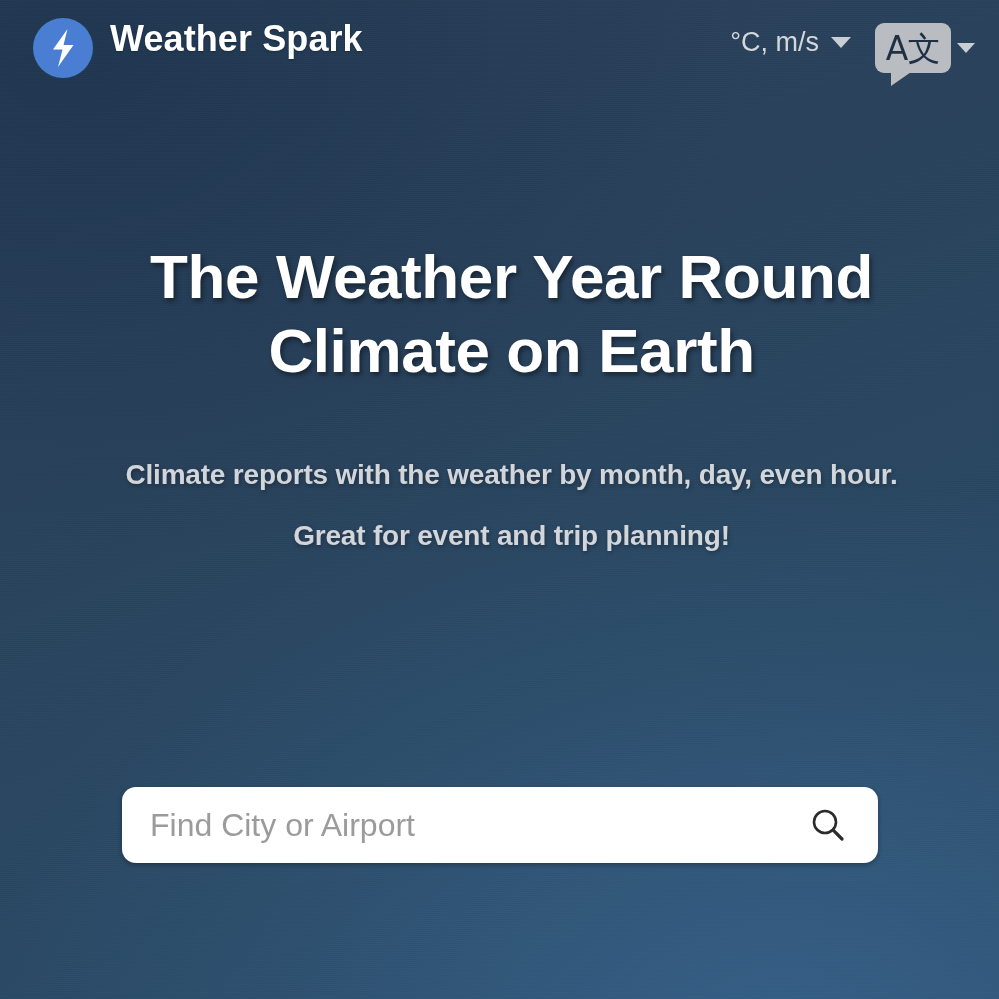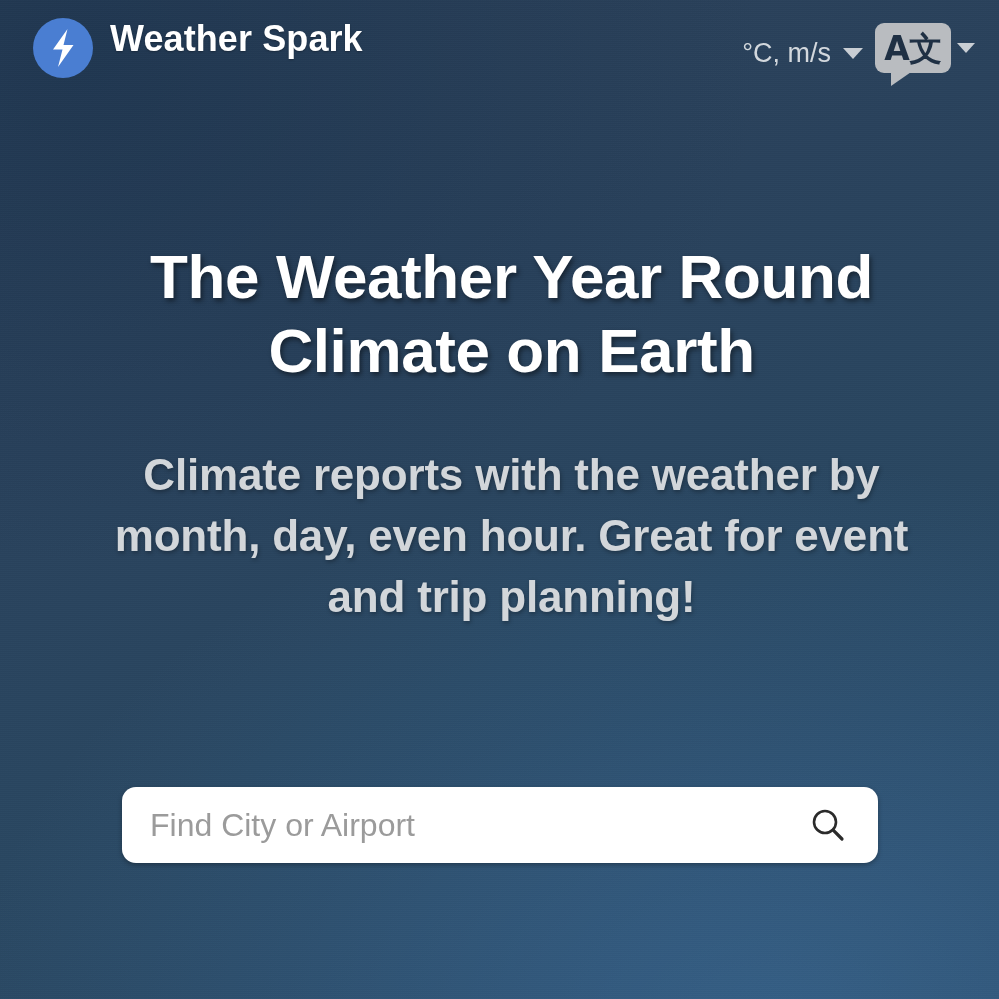--- a/index.html
+++ b/index.html
@@ -78,22 +78,22 @@
     font-size: 36px;
     font-weight: 600;
     letter-spacing: 0.1px;
     white-space: nowrap;
     text-shadow: 0 1px 2px rgba(0,0,0,0.28);
   }
 
   .header-right {
     margin-left: auto;
     display: flex;
-    align-items: flex-end;
-    gap: 10px;
+    align-items: flex-start;
+    gap: 22px;
     margin-right: 24px;
   }
 
   .units-picker {
     display: flex;
     align-items: center;
     gap: 12px;
     cursor: pointer;
     padding: 4px 2px;
   }
@@ -126,21 +126,21 @@
     background: #b9bcc0;
     border-radius: 9px;
     display: flex;
     align-items: center;
     justify-content: center;
     flex: 0 0 auto;
   }
   .translate-icon .glyphs {
     color: #1f3044;
     font-size: 33px;
-    font-weight: 700;
+    font-weight: 400;
     line-height: 1;
     letter-spacing: -0.5px;
     font-family: "DejaVu Sans", sans-serif;
   }
   .translate-icon::after {
     content: "";
     position: absolute;
     bottom: -13px;
     left: 16px;
     width: 0; height: 0;
@@ -172,21 +172,21 @@
     font-size: 62px;
     font-weight: 700;
     line-height: 74px;
     letter-spacing: -0.4px;
     text-shadow: 2px 3px 5px rgba(0,0,0,0.45);
   }
 
   .subhead {
     margin-top: 56px;
     color: #d2d6da;
-    font-size: 44px;
+    font-size: 28px;
     font-weight: 700;
     line-height: 61px;
     letter-spacing: -0.2px;
     text-shadow: 1px 2px 4px rgba(0,0,0,0.30);
     padding: 0 50px;
   }
 
   
   .search-wrap {
     position: absolute;

